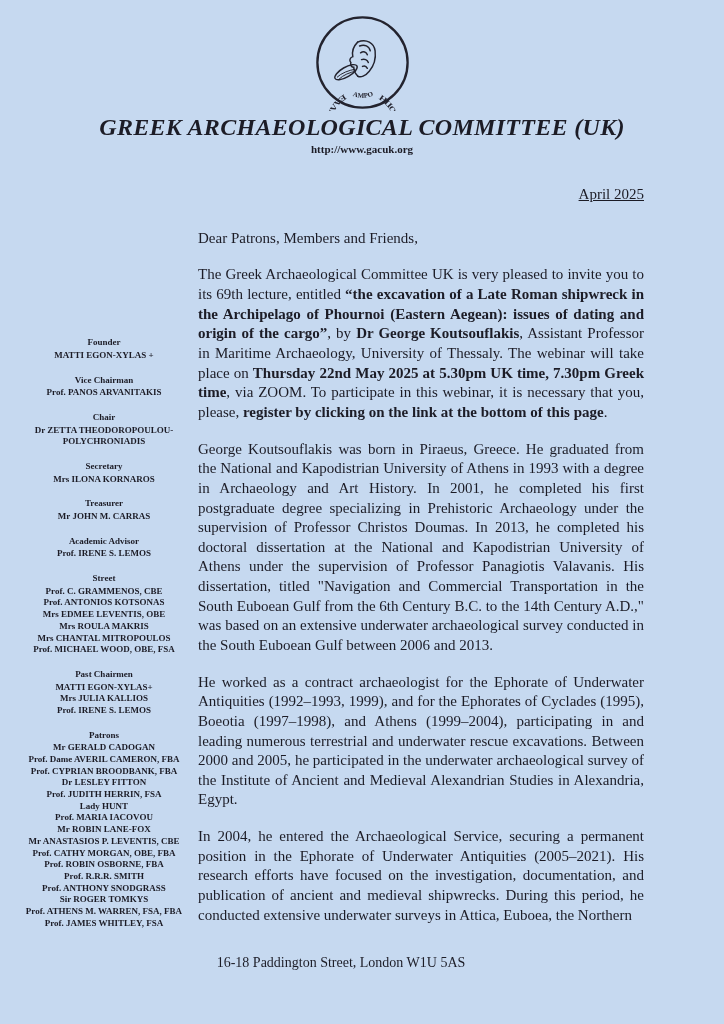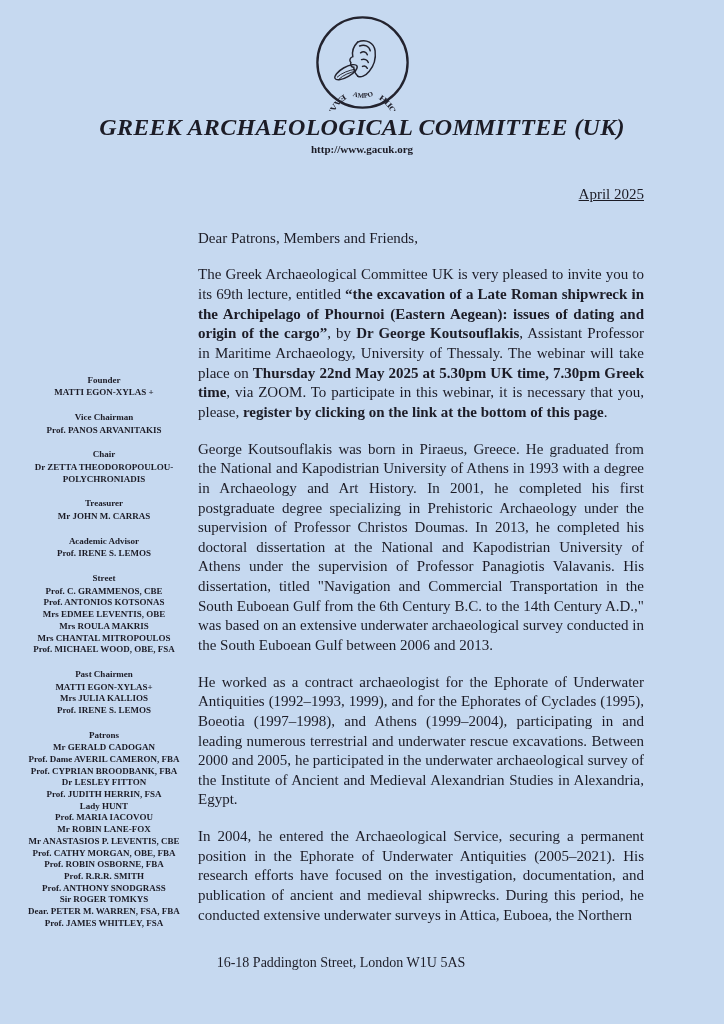--- a/index.html
+++ b/index.html
@@ -83,20 +83,24 @@
       <div class="sb-group">
         <div class="sb-title">Vice Chairman</div>
         <div class="sb-line">Prof. PANOS ARVANITAKIS</div>
       </div>
       <div class="sb-group">
         <div class="sb-title">Chair</div>
         <div class="sb-line">Dr ZETTA THEODOROPOULOU-</div>
         <div class="sb-line">POLYCHRONIADIS</div>
       </div>
       <div class="sb-group">
+        <div class="sb-title">Secretary</div>
+        <div class="sb-line">Mrs ILONA KORNAROS</div>
+      </div>
+      <div class="sb-group">
         <div class="sb-title">Treasurer</div>
         <div class="sb-line">Mr JOHN M. CARRAS</div>
       </div>
       <div class="sb-group">
         <div class="sb-title">Academic Advisor</div>
         <div class="sb-line">Prof. IRENE S. LEMOS</div>
       </div>
       <div class="sb-group">
         <div class="sb-title">Street</div>
         <div class="sb-line">Prof. C. GRAMMENOS, CBE</div>
@@ -121,21 +125,21 @@
         <div class="sb-line">Prof. JUDITH HERRIN, FSA</div>
         <div class="sb-line">Lady HUNT</div>
         <div class="sb-line">Prof. MARIA IACOVOU</div>
         <div class="sb-line">Mr ROBIN LANE-FOX</div>
         <div class="sb-line">Mr ANASTASIOS P. LEVENTIS, CBE</div>
         <div class="sb-line">Prof. CATHY MORGAN, OBE, FBA</div>
         <div class="sb-line">Prof. ROBIN OSBORNE, FBA</div>
         <div class="sb-line">Prof. R.R.R. SMITH</div>
         <div class="sb-line">Prof. ANTHONY SNODGRASS</div>
         <div class="sb-line">Sir ROGER TOMKYS</div>
-        <div class="sb-line">Dear. PETER M. WARREN, FSA, FBA</div>
+        <div class="sb-line">Prof. ATHENS M. WARREN, FSA, FBA</div>
         <div class="sb-line">Prof. JAMES WHITLEY, FSA</div>
       </div>
     </div>
   <div class="main-col">
     <div class="date-line">April 2025</div>
     <p class="salutation">Dear Patrons, Members and Friends,</p>
     <div>
         <p class="para"><span>The Greek Archaeological Committee UK is very pleased to invite you to its 69th lecture, entitled </span><span class="bold">“the excavation of a Late Roman shipwreck in the Archipelago of Phournoi (Eastern Aegean): issues of dating and origin of the cargo”</span><span>, by </span><span class="bold">Dr George Koutsouflakis</span><span>, Assistant Professor in Maritime Archaeology, University of Thessaly. The webinar will take place on </span><span class="bold">Thursday 22nd May 2025 at 5.30pm UK time, 7.30pm Greek time</span><span>, via ZOOM. To participate in this webinar, it is necessary that you, please, </span><span class="bold">register by clicking on the link at the bottom of this page</span><span>.</span></p>
         <p class="para"><span>George Koutsouflakis was born in Piraeus, Greece. He graduated from the National and Kapodistrian University of Athens in 1993 with a degree in Archaeology and Art History. In 2001, he completed his first postgraduate degree specializing in Prehistoric Archaeology under the supervision of Professor Christos Doumas. In 2013, he completed his doctoral dissertation at the National and Kapodistrian University of Athens under the supervision of Professor Panagiotis Valavanis. His dissertation, titled "Navigation and Commercial Transportation in the South Euboean Gulf from the 6th Century B.C. to the 14th Century A.D.," was based on an extensive underwater archaeological survey conducted in the South Euboean Gulf between 2006 and 2013.</span></p>
         <p class="para"><span>He worked as a contract archaeologist for the Ephorate of Underwater Antiquities (1992–1993, 1999), and for the Ephorates of Cyclades (1995), Boeotia (1997–1998), and Athens (1999–2004), participating in and leading numerous terrestrial and underwater rescue excavations. Between 2000 and 2005, he participated in the underwater archaeological survey of the Institute of Ancient and Medieval Alexandrian Studies in Alexandria, Egypt.</span></p>

